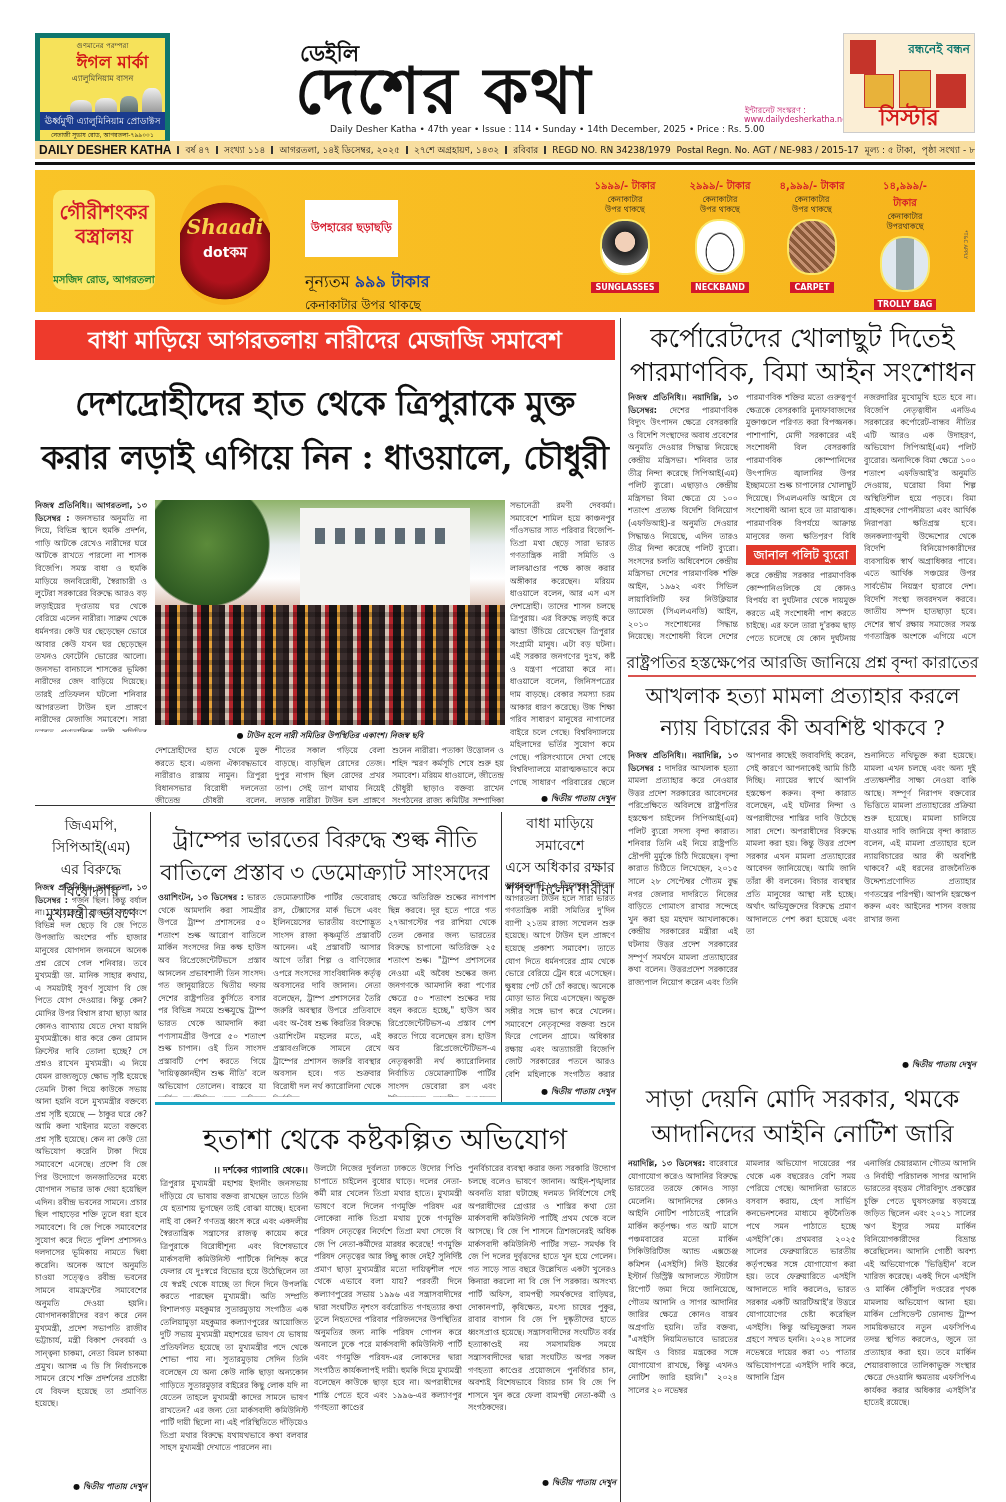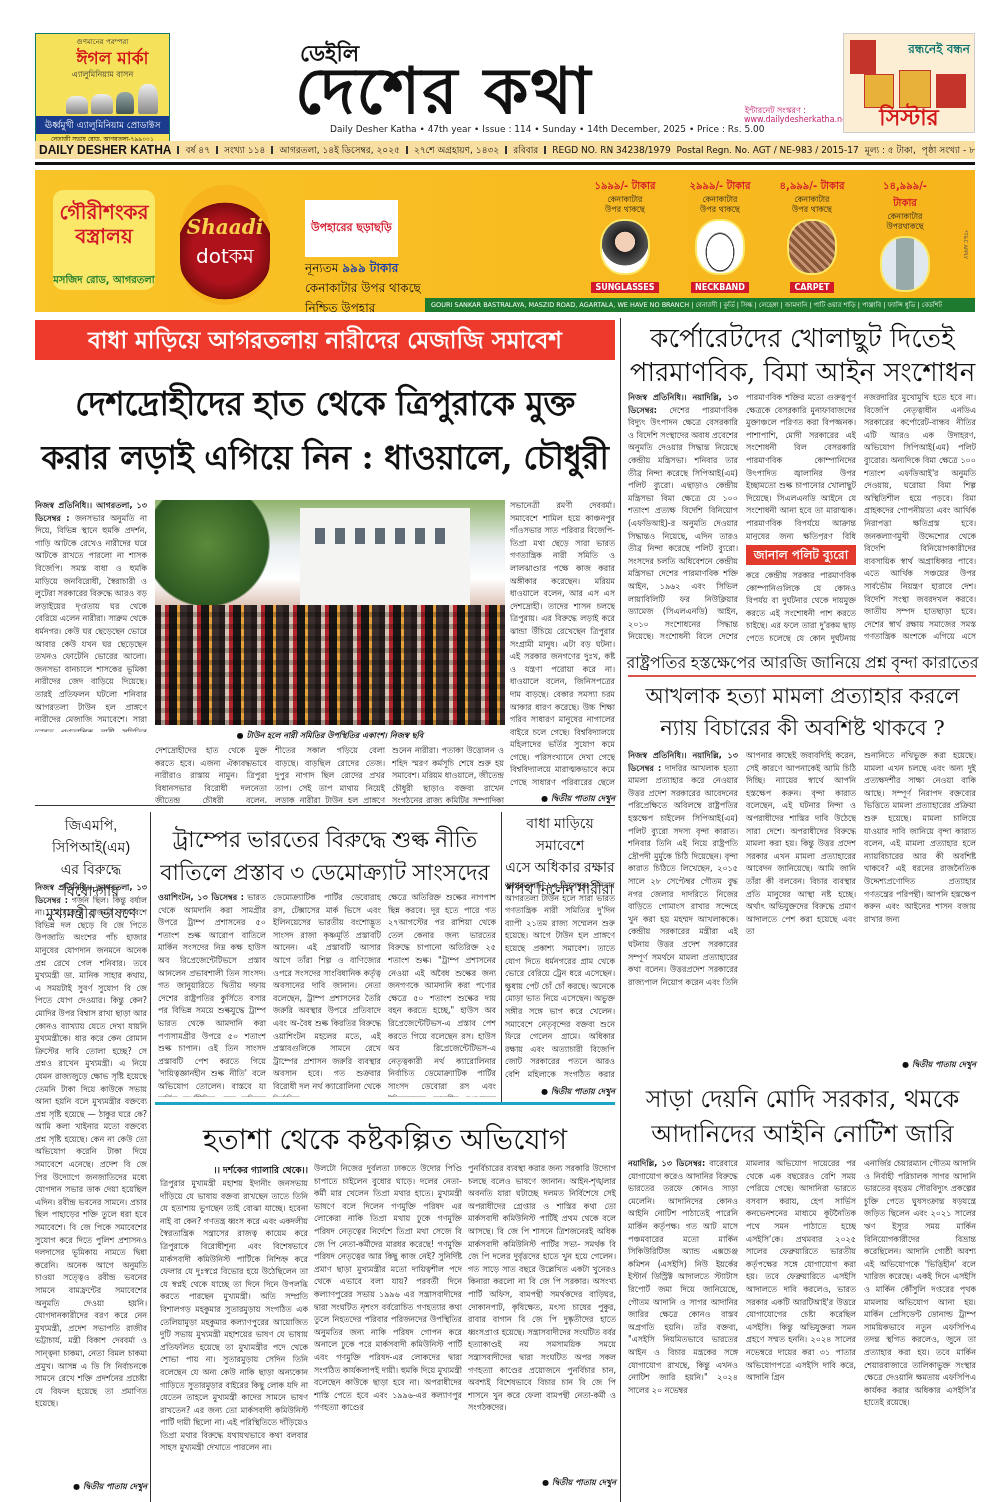--- a/index.html
+++ b/index.html
@@ -1,20 +1,20 @@
 <!DOCTYPE html>
 <html><head>
 <meta charset="utf-8">
 <style>
 *{box-sizing:border-box;margin:0;padding:0}
 html,body{width:1006px;height:1502px;background:#fff;overflow:hidden}
 body{font-family:"DejaVu Sans",sans-serif;color:#111;position:relative}
 .abs{position:absolute}
 
-.ad-left{left:35px;top:33px;width:135px;height:112px;background:#f6e25a;border:1px solid #0f766e;overflow:hidden}
+.ad-left{left:35px;top:33px;width:135px;height:112px;background:#f6e25a;border:5px solid #0f766e;overflow:hidden}
 .ad-left .t1{font-size:7px;text-align:center;color:#333;padding-top:2px}
 .ad-left .t2{font-size:17px;font-weight:bold;color:#d21818;text-align:center;line-height:20px;margin-left:20px}
 .ad-left .t3{font-size:8px;color:#333;text-align:center}
 .ad-left .pots{position:absolute;left:30px;top:55px;width:100px;height:25px}
 .ad-left .pot{position:absolute;bottom:0;background:linear-gradient(#eee,#888);border-radius:40% 40% 10% 10%}
 .ad-left .bar{position:absolute;left:0;right:0;bottom:10px;height:18px;background:#1a3b8e;color:#fff;font-size:9px;text-align:center;line-height:18px}
 .ad-left .bottom{position:absolute;left:0;right:0;bottom:0;height:10px;background:#f6e25a;font-size:6px;text-align:center}
 .logo-small{left:300px;top:36px;font-size:22px;font-weight:bold;font-family:"DejaVu Serif",serif}
 .logo-big{left:295px;top:58px;font-size:64px;font-weight:bold;letter-spacing:2px;line-height:66px;font-family:"DejaVu Serif",serif}
 .sub-line{left:330px;top:124px;font-size:9px;color:#222}
@@ -29,24 +29,24 @@
 .infobar .sq{display:inline-block;width:8px;height:8px;border:1px solid #333}
 .rule{left:35px;top:162px;width:940px;height:3px;background:#111}
 
 .banner{left:35px;top:170px;width:940px;height:142px;background:linear-gradient(90deg,#f9c427,#f7b41c);overflow:hidden}
 .gs-box{position:absolute;left:18px;top:20px;width:102px;height:100px;background:#fbe868;border-radius:10px;text-align:center}
 .gs-box .n1{font-size:20px;font-weight:bold;color:#d3182a;margin-top:10px;line-height:24px}
 .gs-box .n2{font-size:20px;font-weight:bold;color:#d3182a;line-height:24px}
 .gs-box .n3{font-size:10px;font-weight:bold;color:#1b7a2a;margin-top:24px}
 .shaadi{position:absolute;left:145px;top:15px;width:90px;height:120px;background:radial-gradient(circle at 50% 55%,#b0121c 40%,#7a0c0f 60%,#f7b41c 61%);border-radius:45px}
 .shaadi .s1{position:absolute;left:0;right:0;top:30px;text-align:center;font-style:italic;font-weight:bold;color:#f7d24a;font-size:20px;font-family:"DejaVu Serif",serif}
-.shaadi .s2{position:absolute;left:0;right:0;top:56px;text-align:center;font-weight:normal;color:#fff;font-size:20px}
+.shaadi .s2{position:absolute;left:0;right:0;top:56px;text-align:center;font-weight:bold;color:#fff;font-size:14px}
 .offer{position:absolute;left:270px;top:30px;width:200px}
 .offer .o1{display:inline-block;background:#fff;color:#d3182a;font-size:11px;font-weight:bold;padding:19px 6px}
-.offer .o2{font-size:12px;margin-top:2px;color:#111}
+.offer .o2{font-size:16px;margin-top:12px;color:#111}
 .offer .o2 b{color:#1b3fa8}
 .offer .o3{font-size:12px;color:#111}
 .offer .o4{font-size:12px;color:#111}
 .prod{position:absolute;top:8px;width:70px;text-align:center}
 .prod .price{font-size:10px;font-weight:bold;color:#d3182a}
 .prod .note{font-size:8px;color:#222;line-height:10px}
 .prod .img{width:50px;height:56px;margin:4px auto 0;border-radius:45%;background:#fff;border:2px solid #fbe868}
 .prod .tag{display:inline-block;background:#d3182a;color:#fff;font-size:8px;font-weight:bold;padding:1px 4px;margin-top:2px}
 .tc{position:absolute;right:6px;top:60px;font-size:5px;writing-mode:vertical-rl;color:#555}
 .greenbar{position:absolute;left:390px;right:0;bottom:0;height:14px;background:#1d7a2e;color:#fff;font-size:6.5px;line-height:14px;padding-left:6px;white-space:nowrap;overflow:hidden}
@@ -162,21 +162,20 @@
     <div class="tag">CARPET</div>
   </div>
   <div class="prod" style="left:835px">
     <div class="price">১৪,৯৯৯/- টাকার</div>
     <div class="note">কেনাকাটার</div>
     <div class="note">উপরথাকছে</div>
     <div class="img" style="background:linear-gradient(90deg,#dfe8ef 30%,#9aa 30% 70%,#dfe8ef 70%)"></div>
     <div class="tag">TROLLY BAG</div>
   </div>
   <div class="tc">*T&amp;C APPLY</div>
-  <div class="greenbar">GOURI SANKAR BASTRALAYA, MASZID ROAD, AGARTALA, WE HAVE NO BRANCH | বেনারসী | কুর্তি | সিল্ক | লেহেঙ্গা | জামদানি | পাটি ওয়ার শাড়ি | পাঞ্জাবি | ফ্যান্সি ধুতি | বেডশিট</div>
 </div>
 
 <div class="abs redstrap">বাধা মাড়িয়ে আগরতলায় নারীদের  মেজাজি সমাবেশ</div>
 <div class="abs h-main" style="top:378px">দেশদ্রোহীদের হাত থেকে ত্রিপুরাকে মুক্ত</div>
 <div class="abs h-main" style="top:432px">করার লড়াই এগিয়ে নিন : ধাওয়ালে, চৌধুরী</div>
 
 <div class="abs body-text" style="left:35px;top:500px;width:112px;height:232px"><span class="lead">নিজস্ব প্রতিনিধি।। আগরতলা, ১৩ ডিসেম্বর :</span><span> জনসভার অনুমতি না দিয়ে, বিভিন্ন স্থানে হুমকি প্রদর্শন, গাড়ি আটকে রেখেও নারীদের ঘরে আটকে রাখতে পারলো না শাসক বিজেপি। সমস্ত বাধা ও হুমকি মাড়িয়ে জনবিরোধী, স্বৈরাচারী ও লুটেরা সরকারের বিরুদ্ধে আরও বড় লড়াইয়ের দৃপ্ততায় ঘর থেকে বেরিয়ে এলেন নারীরা। সাব্রুম থেকে ধর্মনগর। কেউ ঘর ছেড়েছেন ভোরে আবার কেউ যখন ঘর ছেড়েছেন তখনও ফোটেনি ভোরের আলো। জনসভা বানচালে শাসকের ভূমিকা নারীদের জেদ বাড়িয়ে দিয়েছে। তারই প্রতিফলন ঘটলো শনিবার আগরতলা টাউন হল প্রাঙ্গণে নারীদের মেজাজি সমাবেশে। সারা ভারত গণতান্ত্রিক নারী সমিতির রাজ্য সম্মেলন উপলক্ষ্যে হয় এই সমাবেশ। নারীদের মেজাজকে কুর্নিশ জানিয়ে সারা ভারত গণতান্ত্রিক নারী সমিতির কেন্দ্রীয় কমিটির সাধারণ সম্পাদিকা মরিয়ম ধাওয়ালে বলেন, আমরা দেশপ্রেমিক। আর এস এস - বিজেপি দেশদ্রোহী। দেশ ও ত্রিপুরাকে</span></div>
 
 <div class="abs photo">
   <div class="tree"></div>

